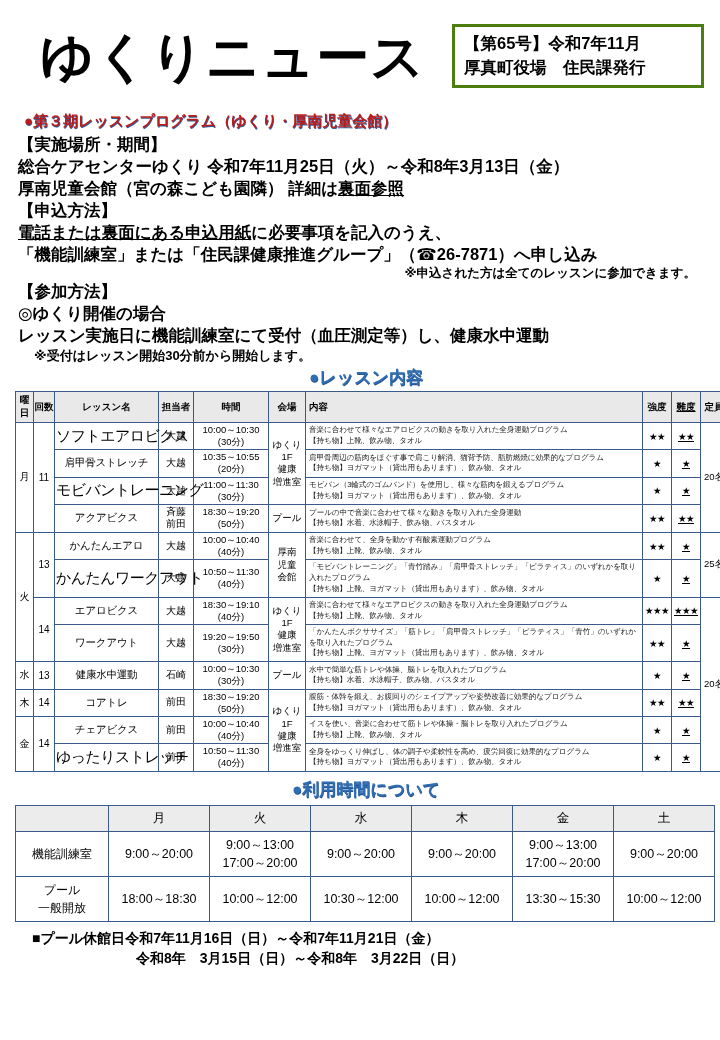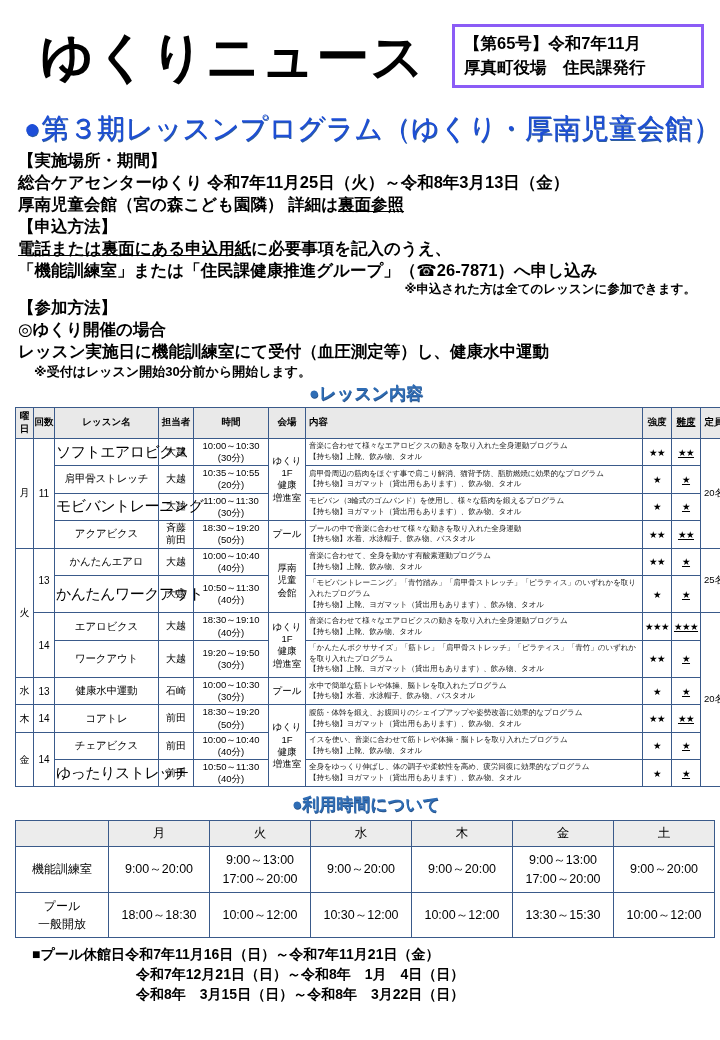--- a/index.html
+++ b/index.html
@@ -11,32 +11,32 @@
   .page{width:720px;height:1040px;position:relative;box-sizing:border-box;padding:0 10px;}
 
   
   .masthead{display:flex;align-items:center;justify-content:space-between;height:100px;padding:6px 6px 0 6px;}
   .logo{
     font-family:"DejaVu Sans",sans-serif;
     font-size:53px;font-weight:bold;letter-spacing:1px;
     padding-left:24px;line-height:1;white-space:nowrap;
   }
   .issuebox{
-    border:3px solid #8b5cf6;padding:5px 9px 6px 9px;
+    border:3px solid #4d7c0f;padding:5px 9px 6px 9px;
     font-size:16.5px;font-weight:bold;line-height:1.45;
     white-space:nowrap;min-width:252px;box-sizing:border-box;
   }
   .issuebox .l1{text-align:left;}
   .issuebox .l2{text-align:left;}
   .issuebox .l3{text-align:right;letter-spacing:1px;}
 
   
   .bluewrap{margin-top:6px;}
   .blueline{
-    color:#1d4ed8;font-weight:normal;font-size:28px;line-height:1.22;
+    color:#b91c1c;font-weight:bold;font-size:15px;line-height:1.22;
     text-shadow:0.6px 0.6px 0 #2f5f9e;white-space:nowrap;
   }
   .blueline.l1{padding-left:14px;}
   .blueline.l2{text-align:right;padding-right:10px;}
 
   
   .body-text{font-size:16.5px;font-weight:bold;line-height:1.33;padding-left:8px;margin-top:4px;}
   .body-text .row{white-space:nowrap;}
   .u{text-decoration:underline;text-underline-offset:1px;}
   .note{font-size:12.5px;font-weight:bold;text-align:right;padding-right:14px;line-height:1.2;}
@@ -281,17 +281,16 @@
           <td>10:30～12:00</td>
           <td>10:00～12:00</td>
           <td>13:30～15:30</td>
           <td>10:00～12:00</td>
         </tr>
       </tbody>
   </table>
 
   <div class="closed" id="closed-block">
       <div><span class="lead">■プール休館日 </span><span>令和7年11月16日（日）～令和7年11月21日（金）</span></div>
-      <div class="ind">令和7年12月21日（日）～令和8年　1月　4日（日）</div>
       <div class="ind">令和8年　3月15日（日）～令和8年　3月22日（日）</div>
     </div>
 
 </div>
 
 </body></html>

